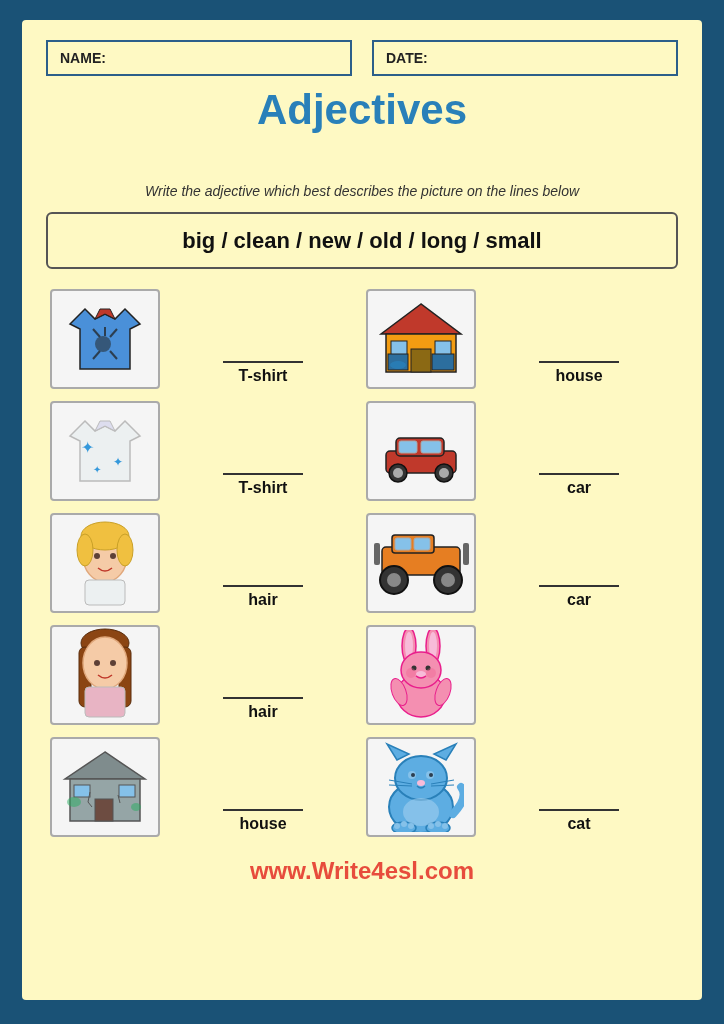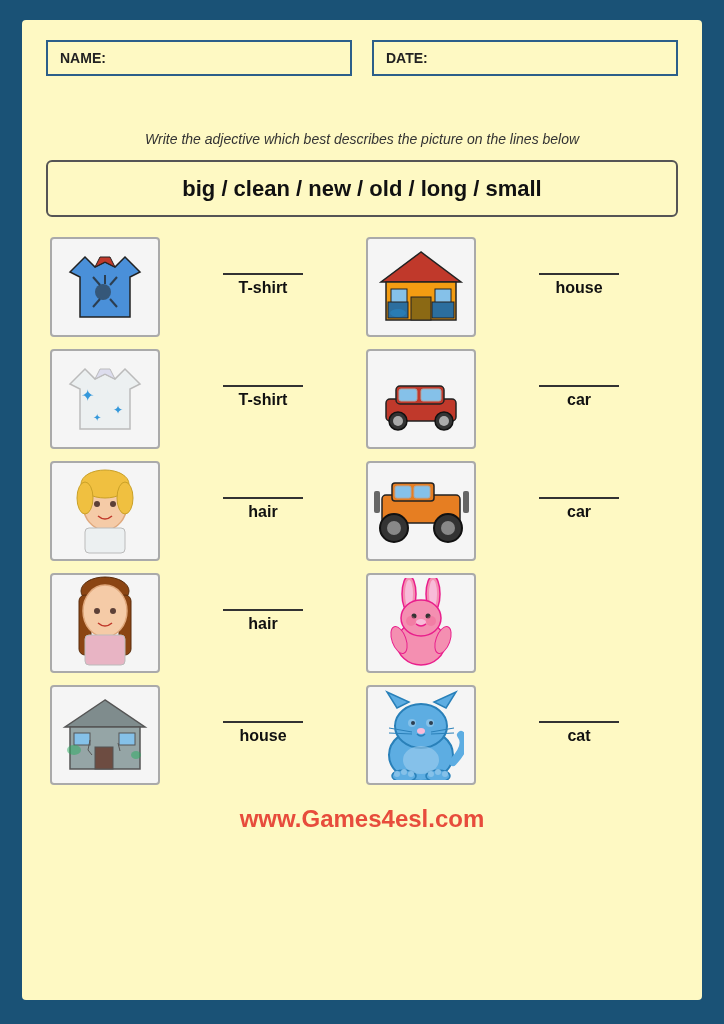--- a/index.html
+++ b/index.html
@@ -71,21 +71,21 @@
       text-align: center;
     }
     .exercises {
       display: grid;
       grid-template-columns: 1fr 1fr;
       width: 100%;
       gap: 0;
     }
     .exercise-item {
       display: flex;
-      align-items: center;
+      align-items: flex-end;
       padding: 6px 4px;
       gap: 8px;
     }
     .img-box {
       width: 110px;
       height: 100px;
       border: 2px solid #aaa;
       border-radius: 4px;
       flex-shrink: 0;
       overflow: hidden;
@@ -132,20 +132,21 @@
 
   <div class="header-fields">
     <div class="field-box">
       <span>NAME:</span>
     </div>
     <div class="field-box">
       <span>DATE:</span>
     </div>
   </div>
 
+  <div class="title">Adjectives</div>
 
   <div class="subtitle">Write the adjective which best describes the picture on the lines below</div>
 
   <div class="word-box">
     <p>big  /  clean  /  new  /  old  /  long  /  small</p>
   </div>
 
   <div class="exercises">
 
     <div class="exercise-item">
@@ -395,16 +396,16 @@
       </div>
       <div class="answer-area">
         <div class="answer-line"></div>
         <div class="word-label">cat</div>
       </div>
     </div>
 
   </div>
 
   <div class="footer">
-    <span>www.Games</span><span style="color:#e74c3c;">4</span><span>esl.com</span>
+    <span>www.Write</span><span style="color:#e74c3c;">4</span><span>esl.com</span>
   </div>
 
 </div>
 
 </body></html>

